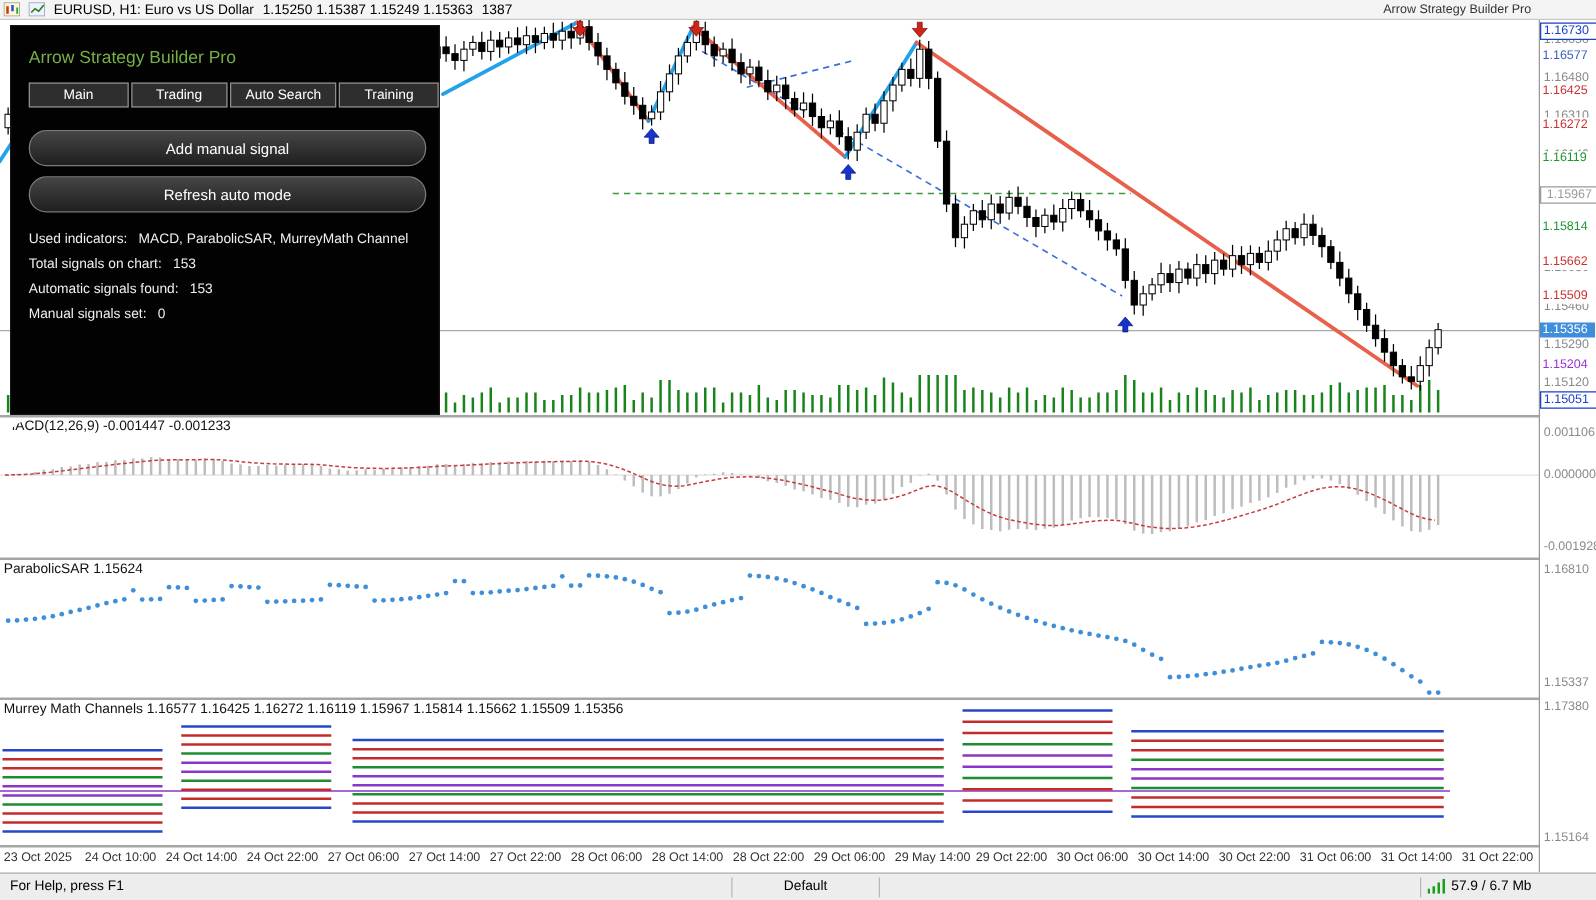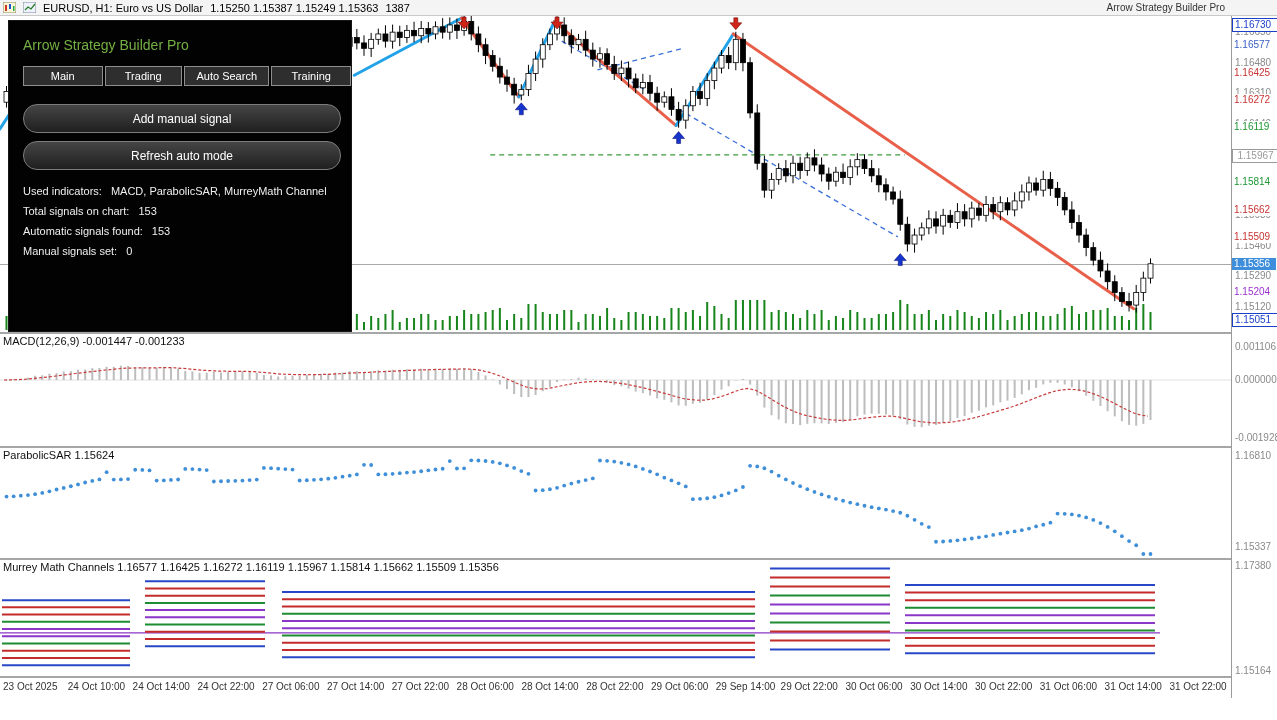--- a/index.html
+++ b/index.html
@@ -7,21 +7,21 @@
           font-family:"Liberation Sans","DejaVu Sans",sans-serif;-webkit-font-smoothing:antialiased;}
   
   .titlebar{position:absolute;left:0;top:0;width:1277px;height:16px;background:#f4f4f4;
             border-bottom:1px solid #c9c9c9;display:flex;align-items:center;gap:7px;
             font-size:11px;color:#000;padding-left:3px;box-sizing:border-box;z-index:20;}
   .tb-icon{display:inline-block;width:13px;height:11px;}
   .tb-right{margin-left:auto;margin-right:52px;font-size:10px;color:#333;}
   
   .pane{position:absolute;left:0;width:1232px;background:#fff;overflow:hidden;}
   #main-pane{top:16px;height:316px;}
-  #macd-pane{top:334px;height:112px;}
+  #macd-pane{top:334px;height:112px;border-radius:31px;}
   #psar-pane{top:448px;height:110px;}
   #murrey-pane{top:560px;height:116px;}
   .pane-label{position:absolute;left:3px;top:1px;font-size:11px;color:#111;z-index:3;white-space:nowrap;}
   .hsep{position:absolute;left:0;width:1277px;height:2px;background:#a6a6a6;z-index:6;}
   #sep1{top:332px}#sep2{top:446px}#sep3{top:558px}#sep4{top:676px}
   .vline{position:absolute;left:1231px;top:16px;width:1px;height:682px;background:#9a9a9a;z-index:7;}
   
   .axis{position:absolute;left:1232px;top:16px;width:45px;height:682px;background:#fff;z-index:8;}
   .axlbl{position:absolute;left:3px;font-size:10px;color:#8a8a8a;line-height:11px;white-space:nowrap;}
   .pricelbl{position:absolute;left:0;width:41px;font-size:10px;line-height:12px;padding:0 1px 0 2px;
@@ -1066,24 +1066,40 @@
       <div class="t-lbl" style="left: 67.8px;">24 Oct 10:00</div>
       <div class="t-lbl" style="left: 132.6px;">24 Oct 14:00</div>
       <div class="t-lbl" style="left: 197.4px;">24 Oct 22:00</div>
       <div class="t-lbl" style="left: 262.2px;">27 Oct 06:00</div>
       <div class="t-lbl" style="left: 327px;">27 Oct 14:00</div>
       <div class="t-lbl" style="left: 391.8px;">27 Oct 22:00</div>
       <div class="t-lbl" style="left: 456.6px;">28 Oct 06:00</div>
       <div class="t-lbl" style="left: 521.4px;">28 Oct 14:00</div>
       <div class="t-lbl" style="left: 586.2px;">28 Oct 22:00</div>
       <div class="t-lbl" style="left: 651px;">29 Oct 06:00</div>
-      <div class="t-lbl" style="left: 715.8px;">29 Sep 14:00</div>
+      <div class="t-lbl" style="left: 715.8px;">29 May 14:00</div>
       <div class="t-lbl" style="left: 780.6px;">29 Oct 22:00</div>
       <div class="t-lbl" style="left: 845.4px;">30 Oct 06:00</div>
       <div class="t-lbl" style="left: 910.2px;">30 Oct 14:00</div>
       <div class="t-lbl" style="left: 975px;">30 Oct 22:00</div>
       <div class="t-lbl" style="left: 1039.8px;">31 Oct 06:00</div>
       <div class="t-lbl" style="left: 1104.6px;">31 Oct 14:00</div>
       <div class="t-lbl" style="left: 1169.4px;">31 Oct 22:00</div>
     </div>
 
+  <div class="statusbar">
+    <span id="sb-help">For Help, press F1</span>
+    <div class="sb-div" style="left:585px"></div>
+    <span id="sb-default">Default</span>
+    <div class="sb-div" style="left:703px"></div>
+    <div class="sb-div" style="left:1136px"></div>
+    <span id="sb-traffic">
+      <svg width="14" height="12">
+        <rect x="0" y="8" width="2" height="4" fill="#18a018"></rect>
+        <rect x="4" y="6" width="2" height="6" fill="#18a018"></rect>
+        <rect x="8" y="3" width="2" height="9" fill="#18a018"></rect>
+        <rect x="12" y="0" width="2" height="12" fill="#18a018"></rect>
+      </svg>
+      <span>57.9 / 6.7 Mb</span>
+    </span>
+  </div>
 
 </div>
 
 </body></html>

